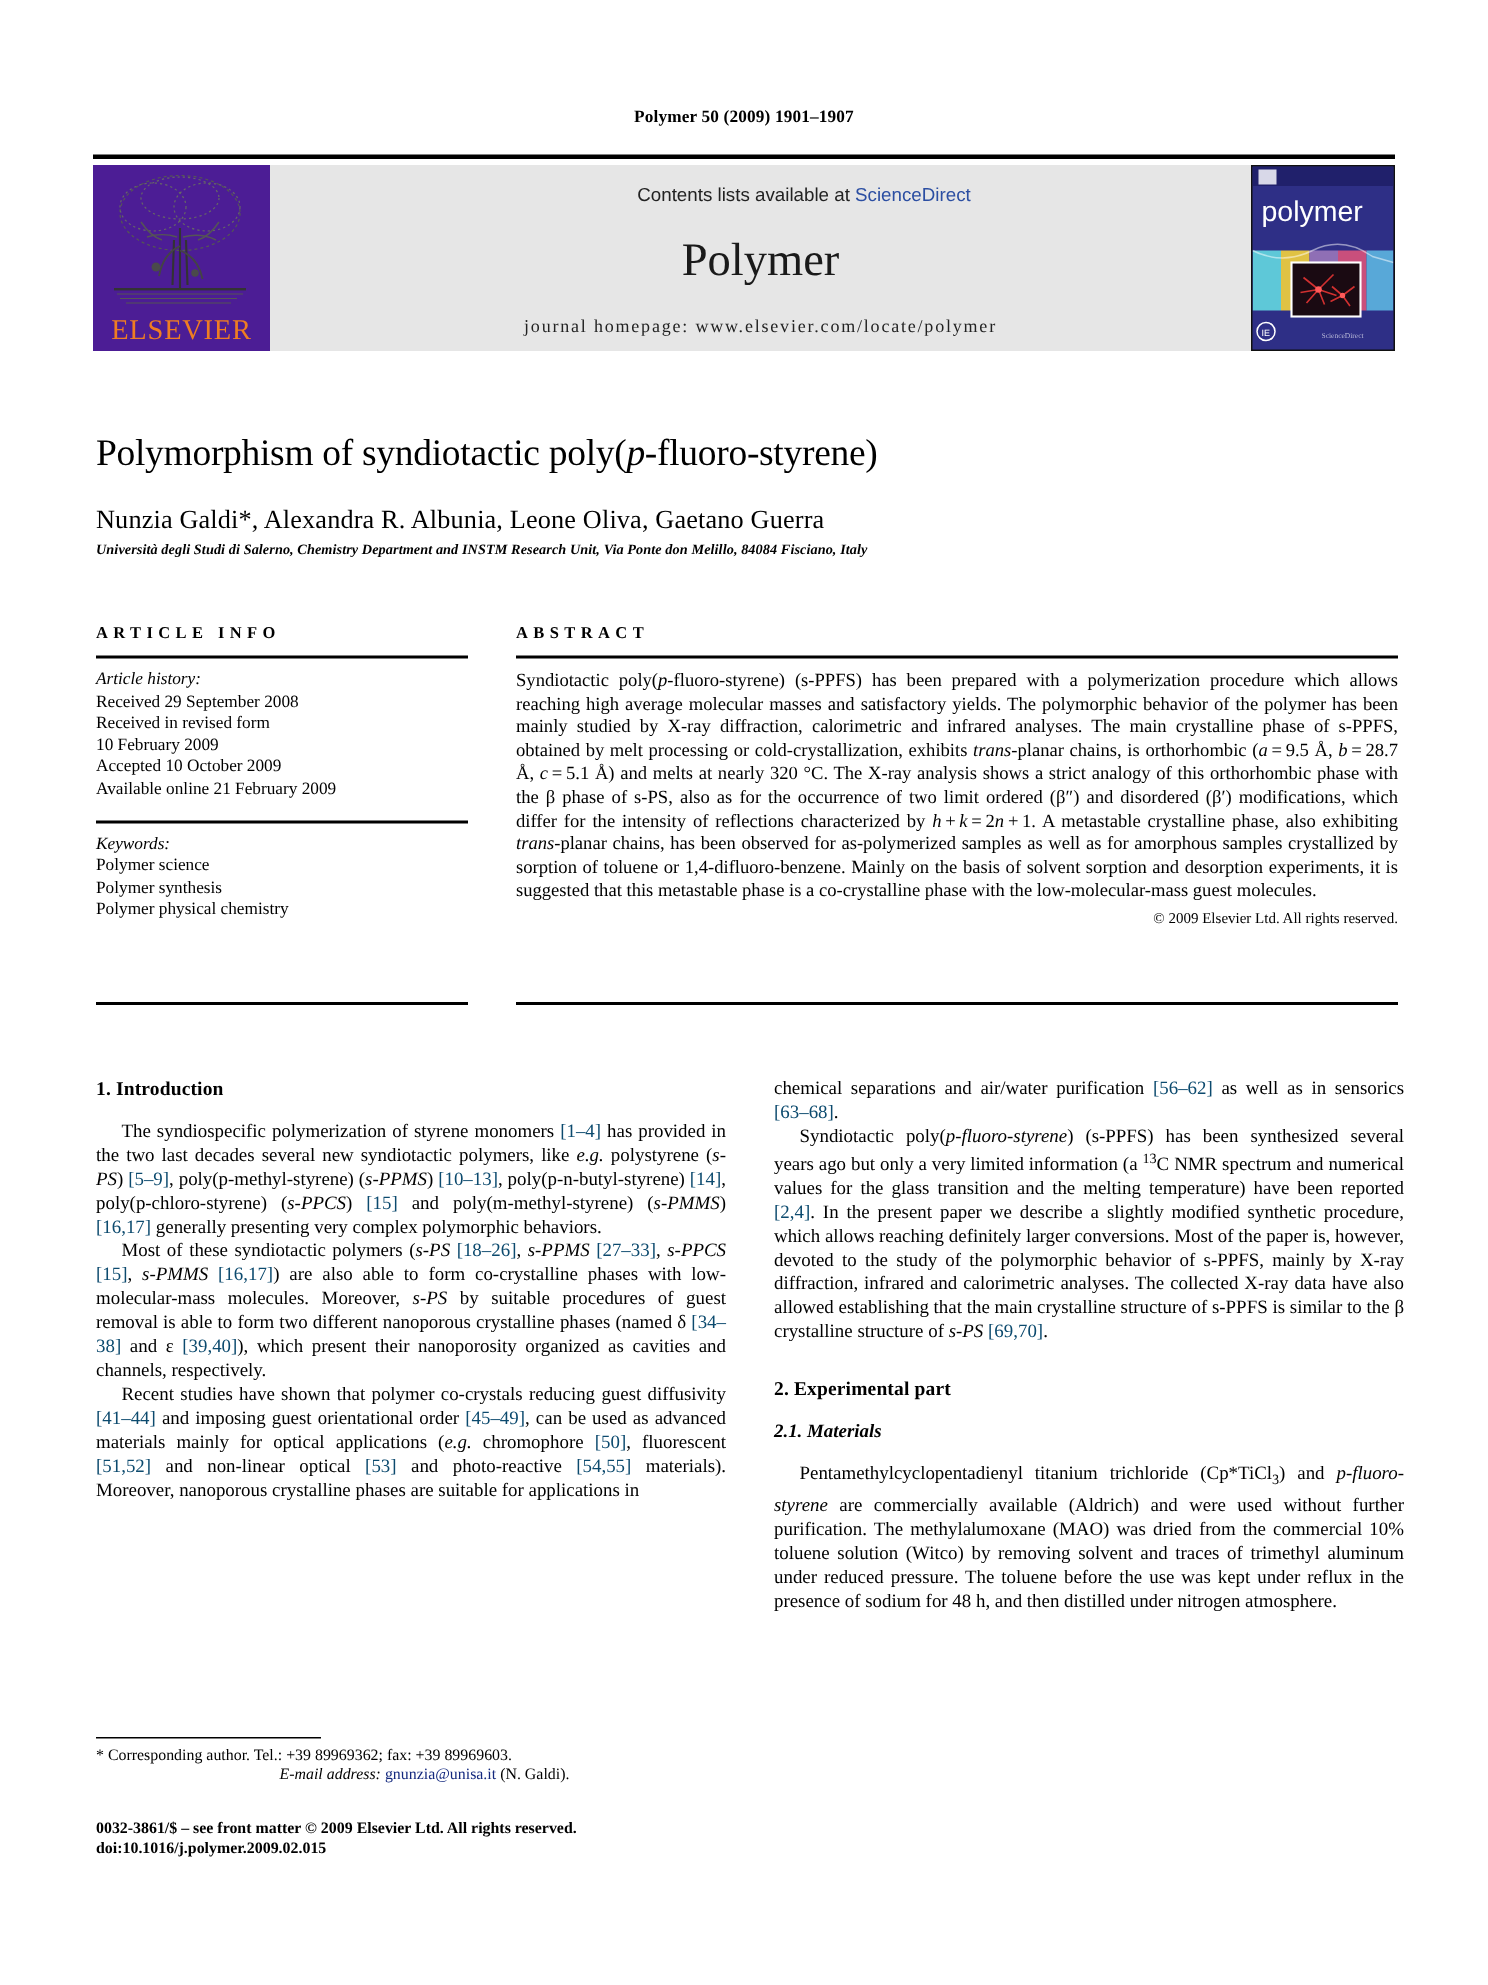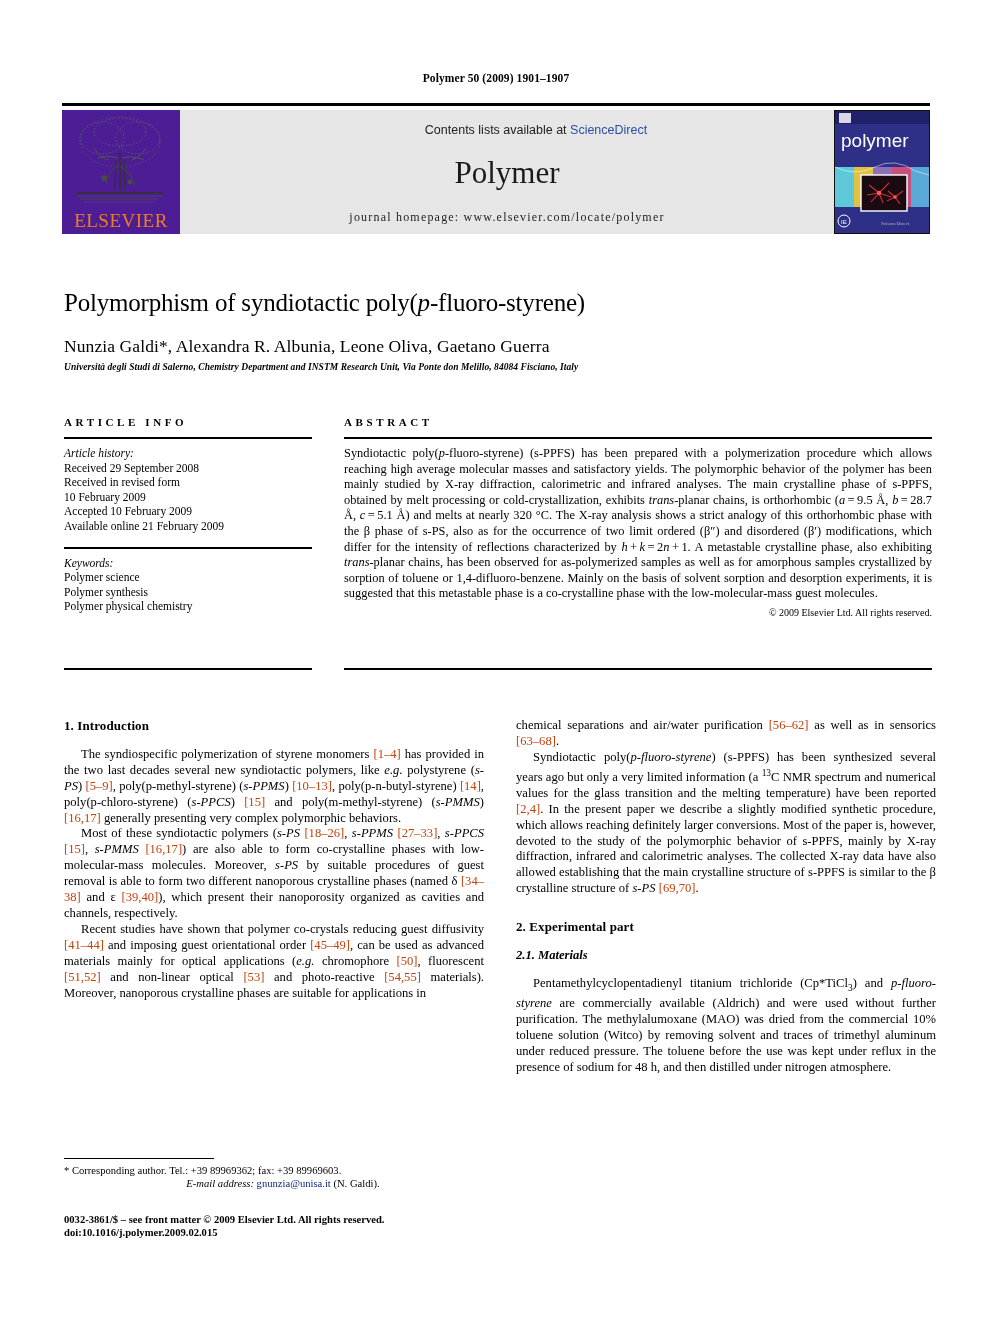--- a/index.html
+++ b/index.html
@@ -217,21 +217,21 @@
     font-weight: bold;
     font-style: italic;
     margin: 0 0 12px 0;
   }
   .sec-gap { height: 22px; }
   p.para {
     margin: 0;
     text-indent: 17px;
   }
   p.para + p.para { margin-top: 0; }
-  .ref { color: #c2410c; }
+  .ref { color: #0c4a6e; }
   .it { font-style: italic; }
 
   
   .footnote {
     position: absolute;
     left: 64px; top: 1158px;
     width: 420px;
     font-size: 10.6px;
     line-height: 13.4px;
   }
@@ -333,21 +333,21 @@
   <div class="affil">Università degli Studi di Salerno, Chemistry Department and INSTM Research Unit, Via Ponte don Melillo, 84084 Fisciano, Italy</div>
 
   <div class="info-col">
     <div class="sec-label">ARTICLE INFO</div>
     <div class="hr-double"></div>
     <div class="info-body">
       <div class="it">Article history:</div>
       <div>Received 29 September 2008</div>
       <div>Received in revised form</div>
       <div>10 February 2009</div>
-      <div>Accepted 10 February 2009</div>
+      <div>Accepted 10 October 2009</div>
       <div>Available online 21 February 2009</div>
     </div>
     <div class="kw-rule"></div>
     <div class="info-body">
       <div class="it">Keywords:</div>
       <div>Polymer science</div>
       <div>Polymer synthesis</div>
       <div>Polymer physical chemistry</div>
     </div>
   </div>

